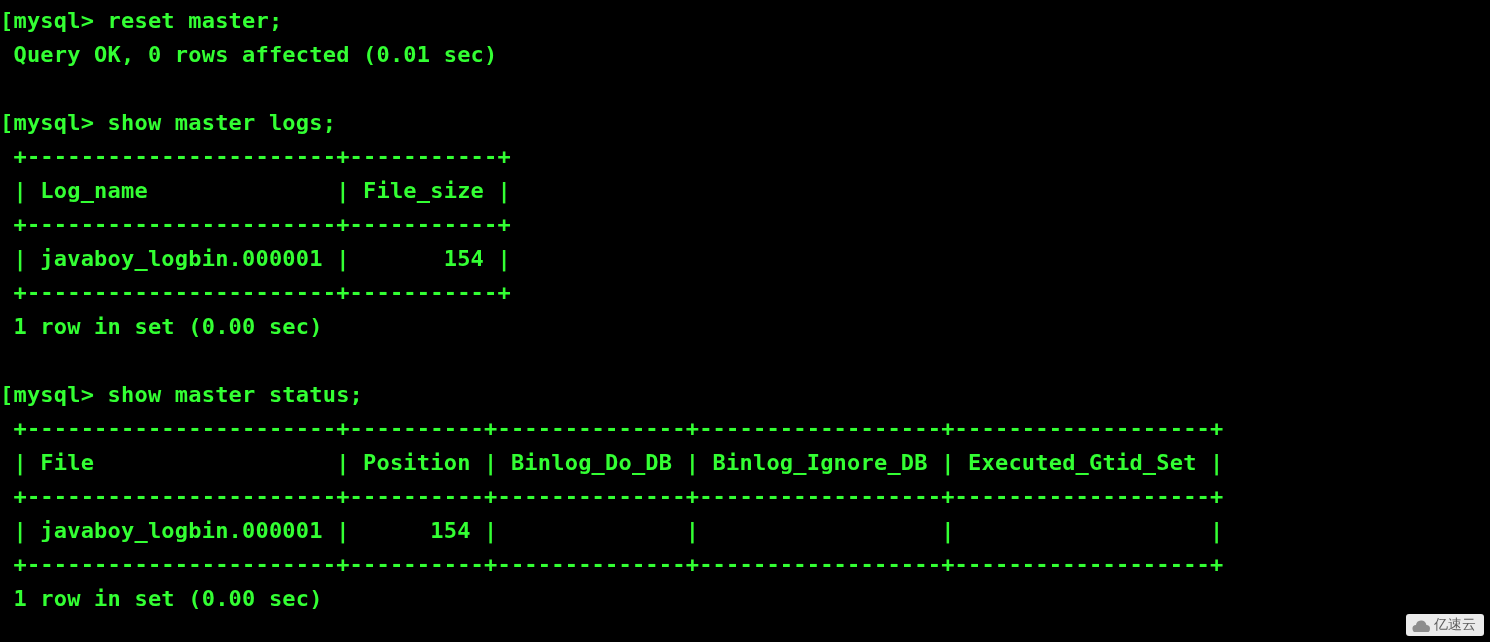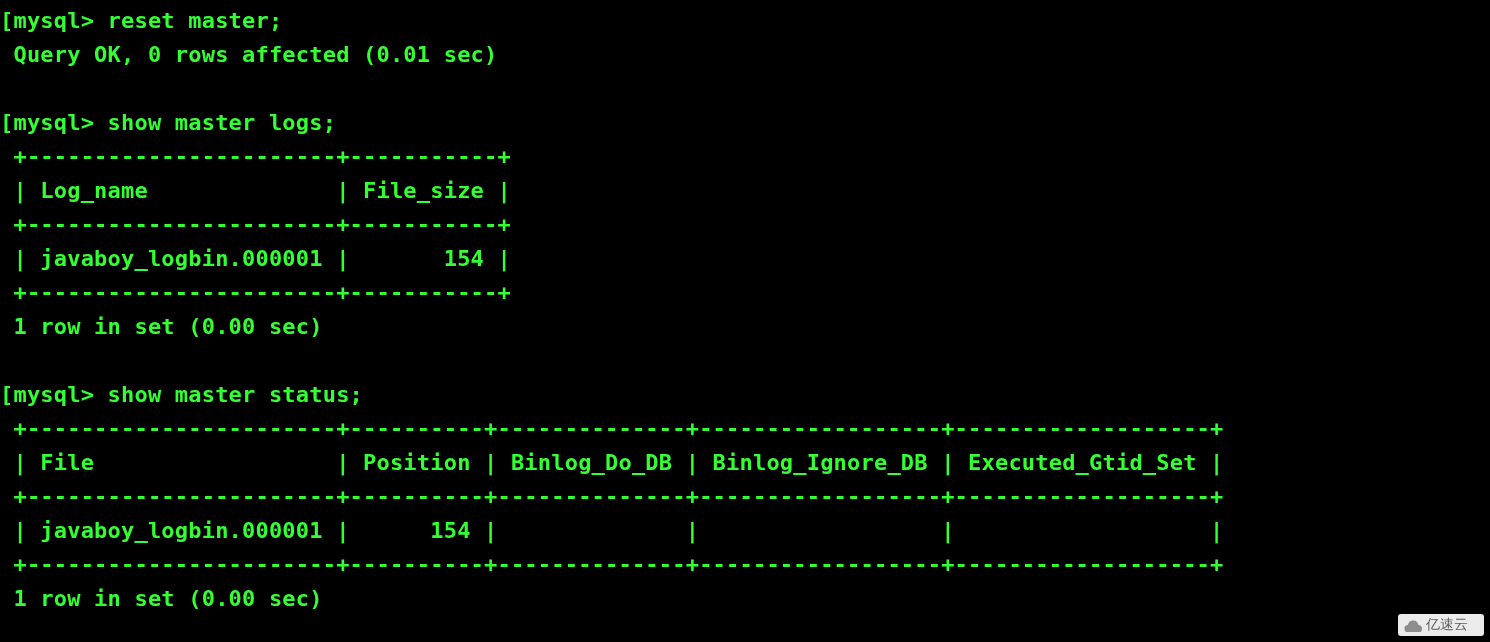--- a/index.html
+++ b/index.html
@@ -22,21 +22,21 @@
   }
   .bracket { color: #33ff33; }
   .watermark {
     position: absolute;
     right: 6px;
     bottom: 6px;
     background: #fff;
     color: #666;
     font-family: sans-serif;
     font-size: 14px;
-    padding: 2px 16px 2px 6px;
+    padding: 2px 8px 2px 6px;
     border-radius: 3px;
     display: flex;
     align-items: center;
     gap: 4px;
     opacity: 0.92;
   }
   .watermark svg { display:block; }
 </style>
 </head>
 <body>

